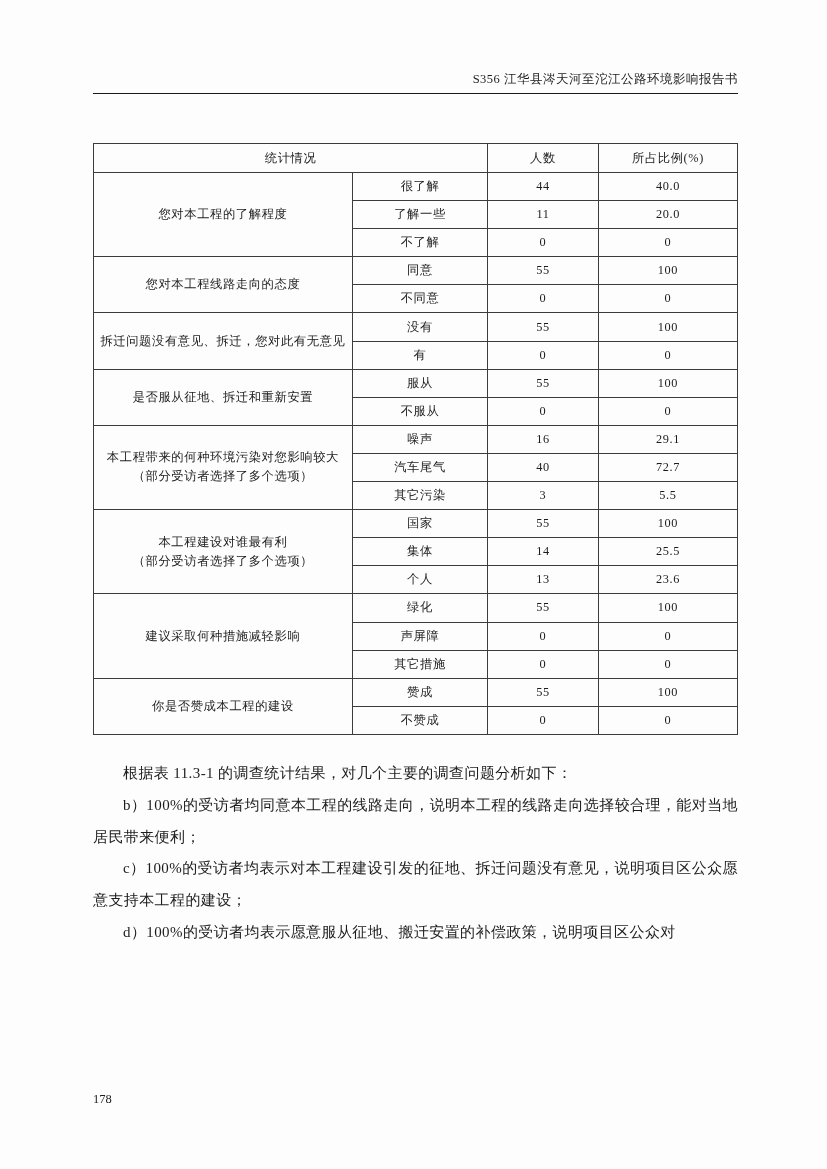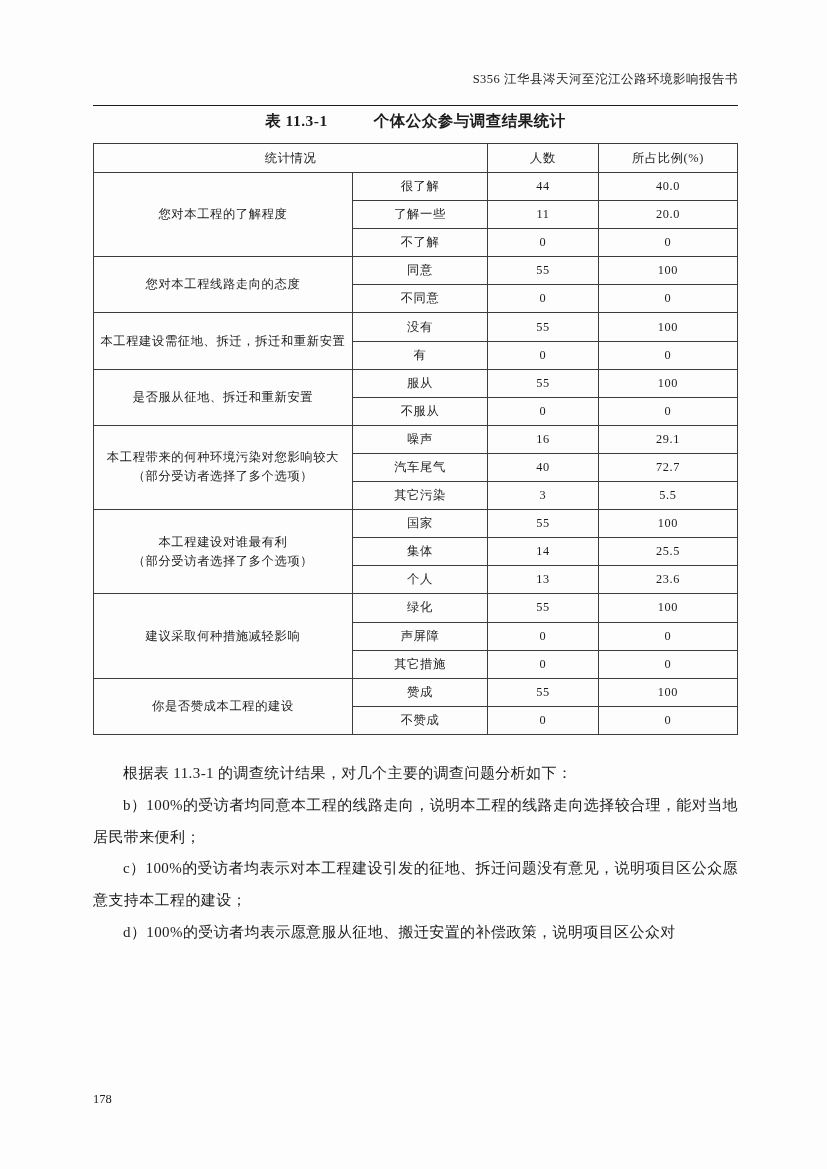--- a/index.html
+++ b/index.html
@@ -12,21 +12,21 @@
     margin: 0 auto;
     background: #fdfdfd;
     overflow: hidden;
   }
   .page-header {
     position: absolute;
     top: 71px; left: 93px; width: 645px;
     text-align: right;
     font-size: 12.5px;
     letter-spacing: 0.5px;
-    padding-bottom: 17px;
+    padding-bottom: 5px;
     border-bottom: 1.6px solid #1a1a1a;
   }
   .table-caption {
     position: absolute;
     top: 111px; left: 93px; width: 645px;
     display: flex;
     justify-content: center;
     align-items: baseline;
     font-weight: bold;
     font-size: 15.5px;
@@ -69,24 +69,20 @@
     font-size: 12.5px;
   }
 </style>
 </head>
 <body>
 
 <div class="page">
 
   <div class="page-header">S356 江华县涔天河至沱江公路环境影响报告书</div>
 
-  <div class="table-caption">
-    <span class="tbl-no">表 11.3-1</span>
-    <span>个体公众参与调查结果统计</span>
-  </div>
 
   <table class="survey">
     <colgroup>
       <col style="width:40.2%">
       <col style="width:21.0%">
       <col style="width:17.2%">
       <col style="width:21.6%">
     </colgroup>
     <thead>
       <tr>
@@ -122,21 +118,21 @@
           <td>55</td>
           <td>100</td>
         </tr>
         <tr>
           <td>不同意</td>
           <td>0</td>
           <td>0</td>
         </tr>
         <tr>
           <td class="q-cell" rowspan="2">
-            <div>本工程建设需征地、拆迁，拆迁和重新安置</div>
+            <div>拆迁问题没有意见、拆迁，您对此有无意见</div>
           </td>
           <td>没有</td>
           <td>55</td>
           <td>100</td>
         </tr>
         <tr>
           <td>有</td>
           <td>0</td>
           <td>0</td>
         </tr>

